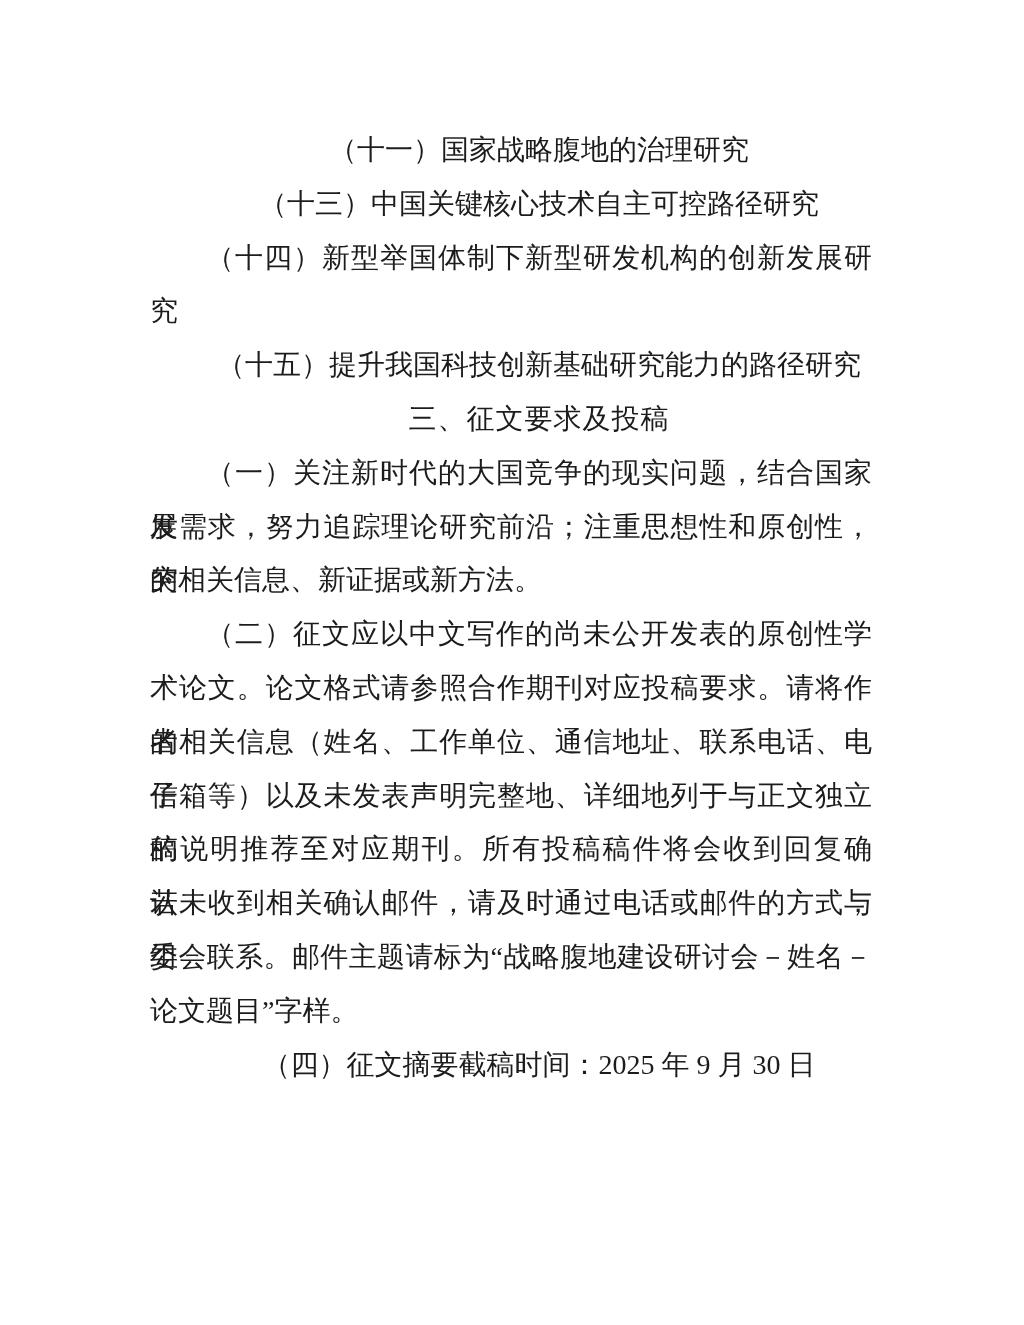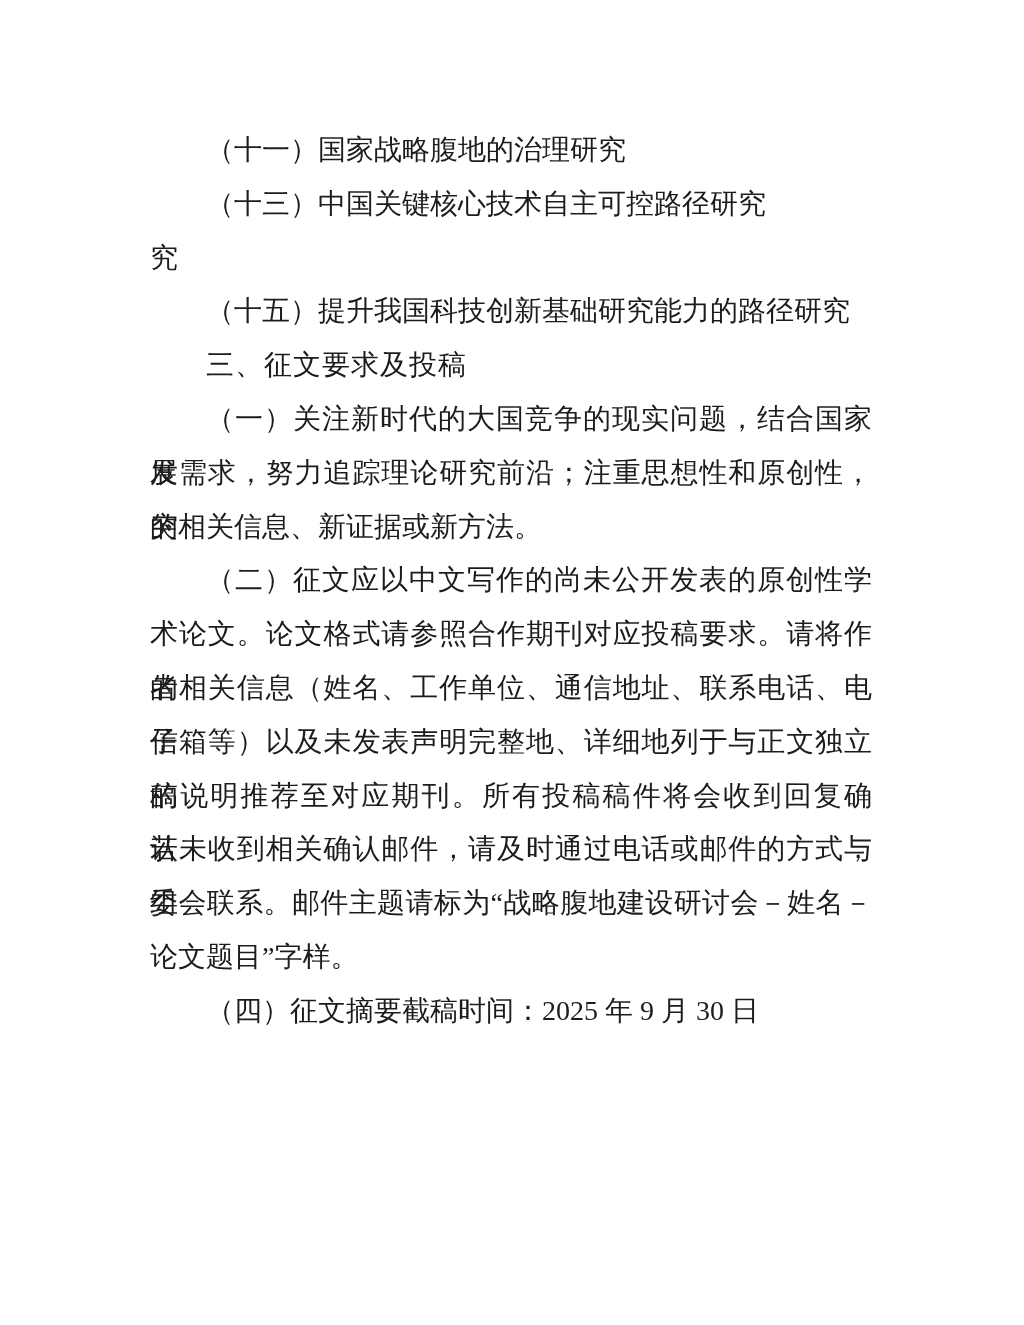--- a/index.html
+++ b/index.html
@@ -25,39 +25,41 @@
     color: #1c1c1c;
   }
   .line {
     height: 53.8px;
     line-height: 53.8px;
     white-space: normal;
     overflow: visible;
   }
   .line.indent {
     text-indent: 56px;
+    text-align: center;
   }
   .line.justify {
     text-align: justify;
     text-align-last: justify;
     text-justify: inter-ideograph;
   }
   .line.heading {
     font-family: "Liberation Sans", "DejaVu Sans", sans-serif;
     font-weight: 400;
     letter-spacing: 1px;
   }
 </style>
 </head>
 <body>
 
 <main class="page" style="background: rgb(255, 255, 255);">
   <div class="text-column" style="color: rgb(28, 28, 28);">
       <div class="line body indent">（十一）国家战略腹地的治理研究</div>
       <div class="line body indent">（十三）中国关键核心技术自主可控路径研究</div>
+      <div class="line body indent justify">（十四）新型举国体制下新型研发机构的创新发展研</div>
       <div class="line body">究</div>
       <div class="line body indent">（十五）提升我国科技创新基础研究能力的路径研究</div>
       <div class="line heading indent">三、征文要求及投稿</div>
       <div class="line body indent justify">（一）关注新时代的大国竞争的现实问题，结合国家发</div>
       <div class="line body justify">展需求，努力追踪理论研究前沿；注重思想性和原创性，突</div>
       <div class="line body">的相关信息、新证据或新方法。</div>
       <div class="line body indent justify">（二）征文应以中文写作的尚未公开发表的原创性学</div>
       <div class="line body justify">术论文。论文格式请参照合作期刊对应投稿要求。请将作者</div>
       <div class="line body justify">的相关信息（姓名、工作单位、通信地址、联系电话、电子</div>
       <div class="line body justify">信箱等）以及未发表声明完整地、详细地列于与正文独立的</div>

